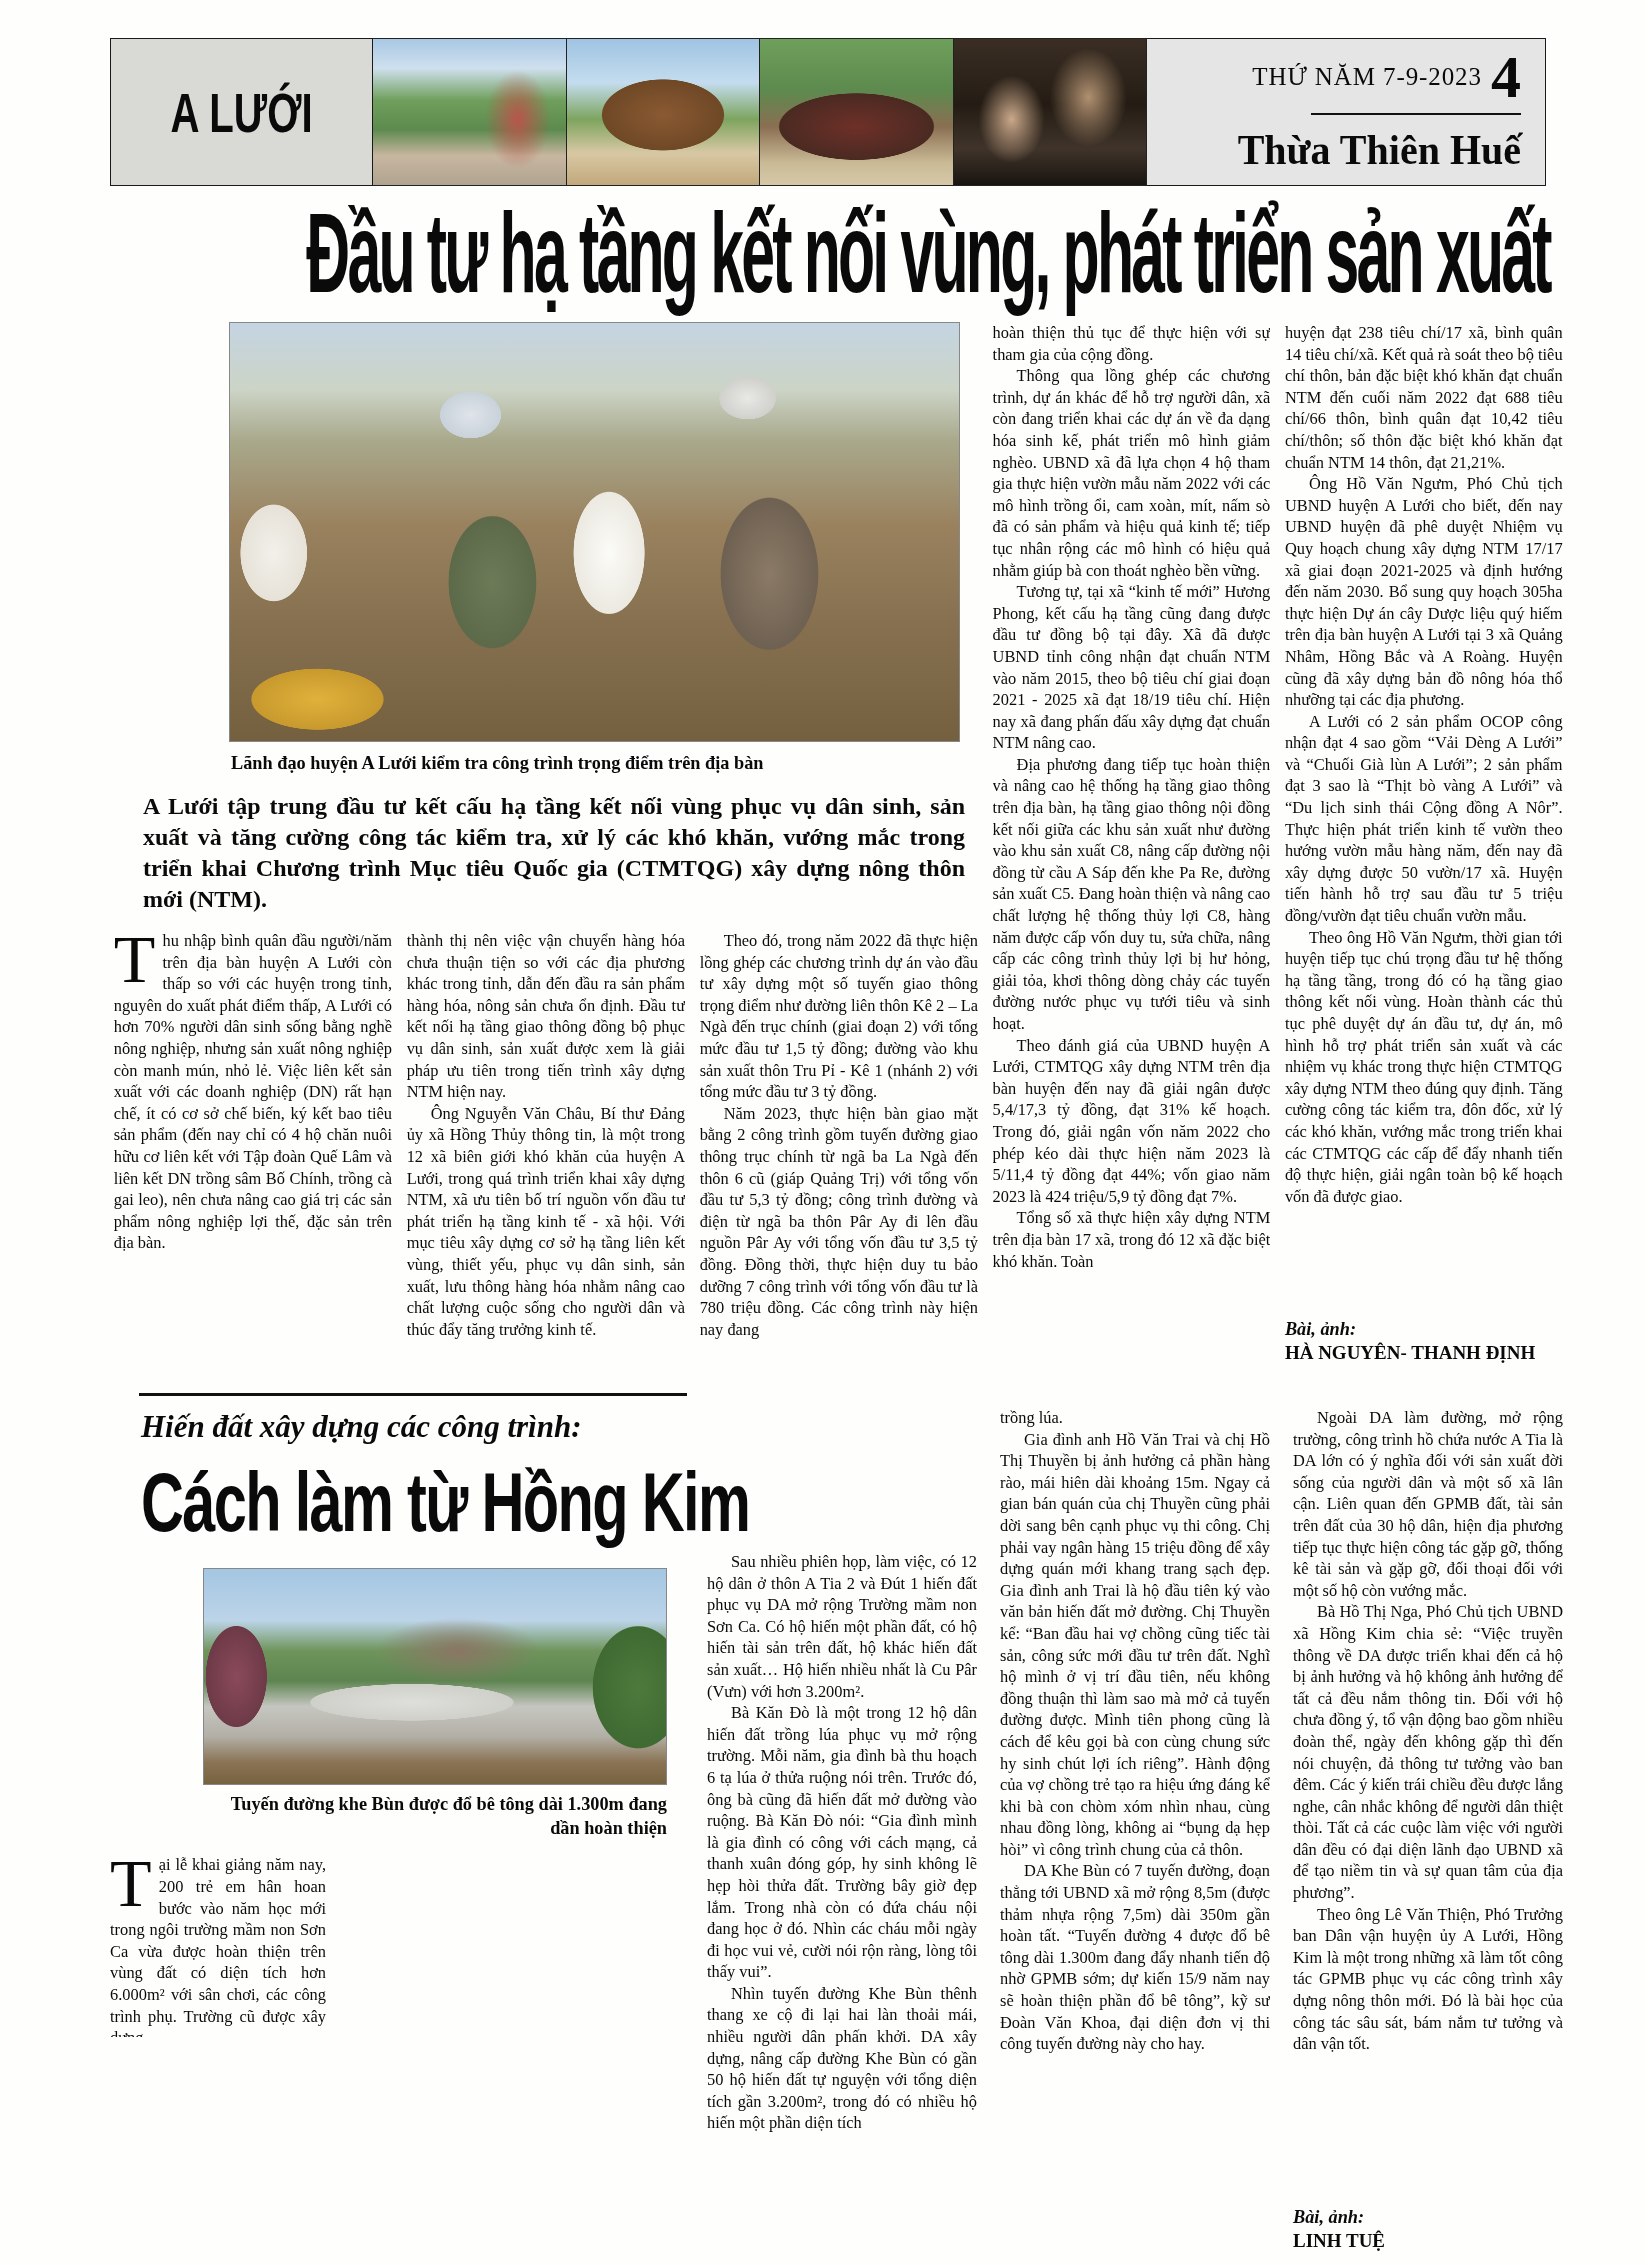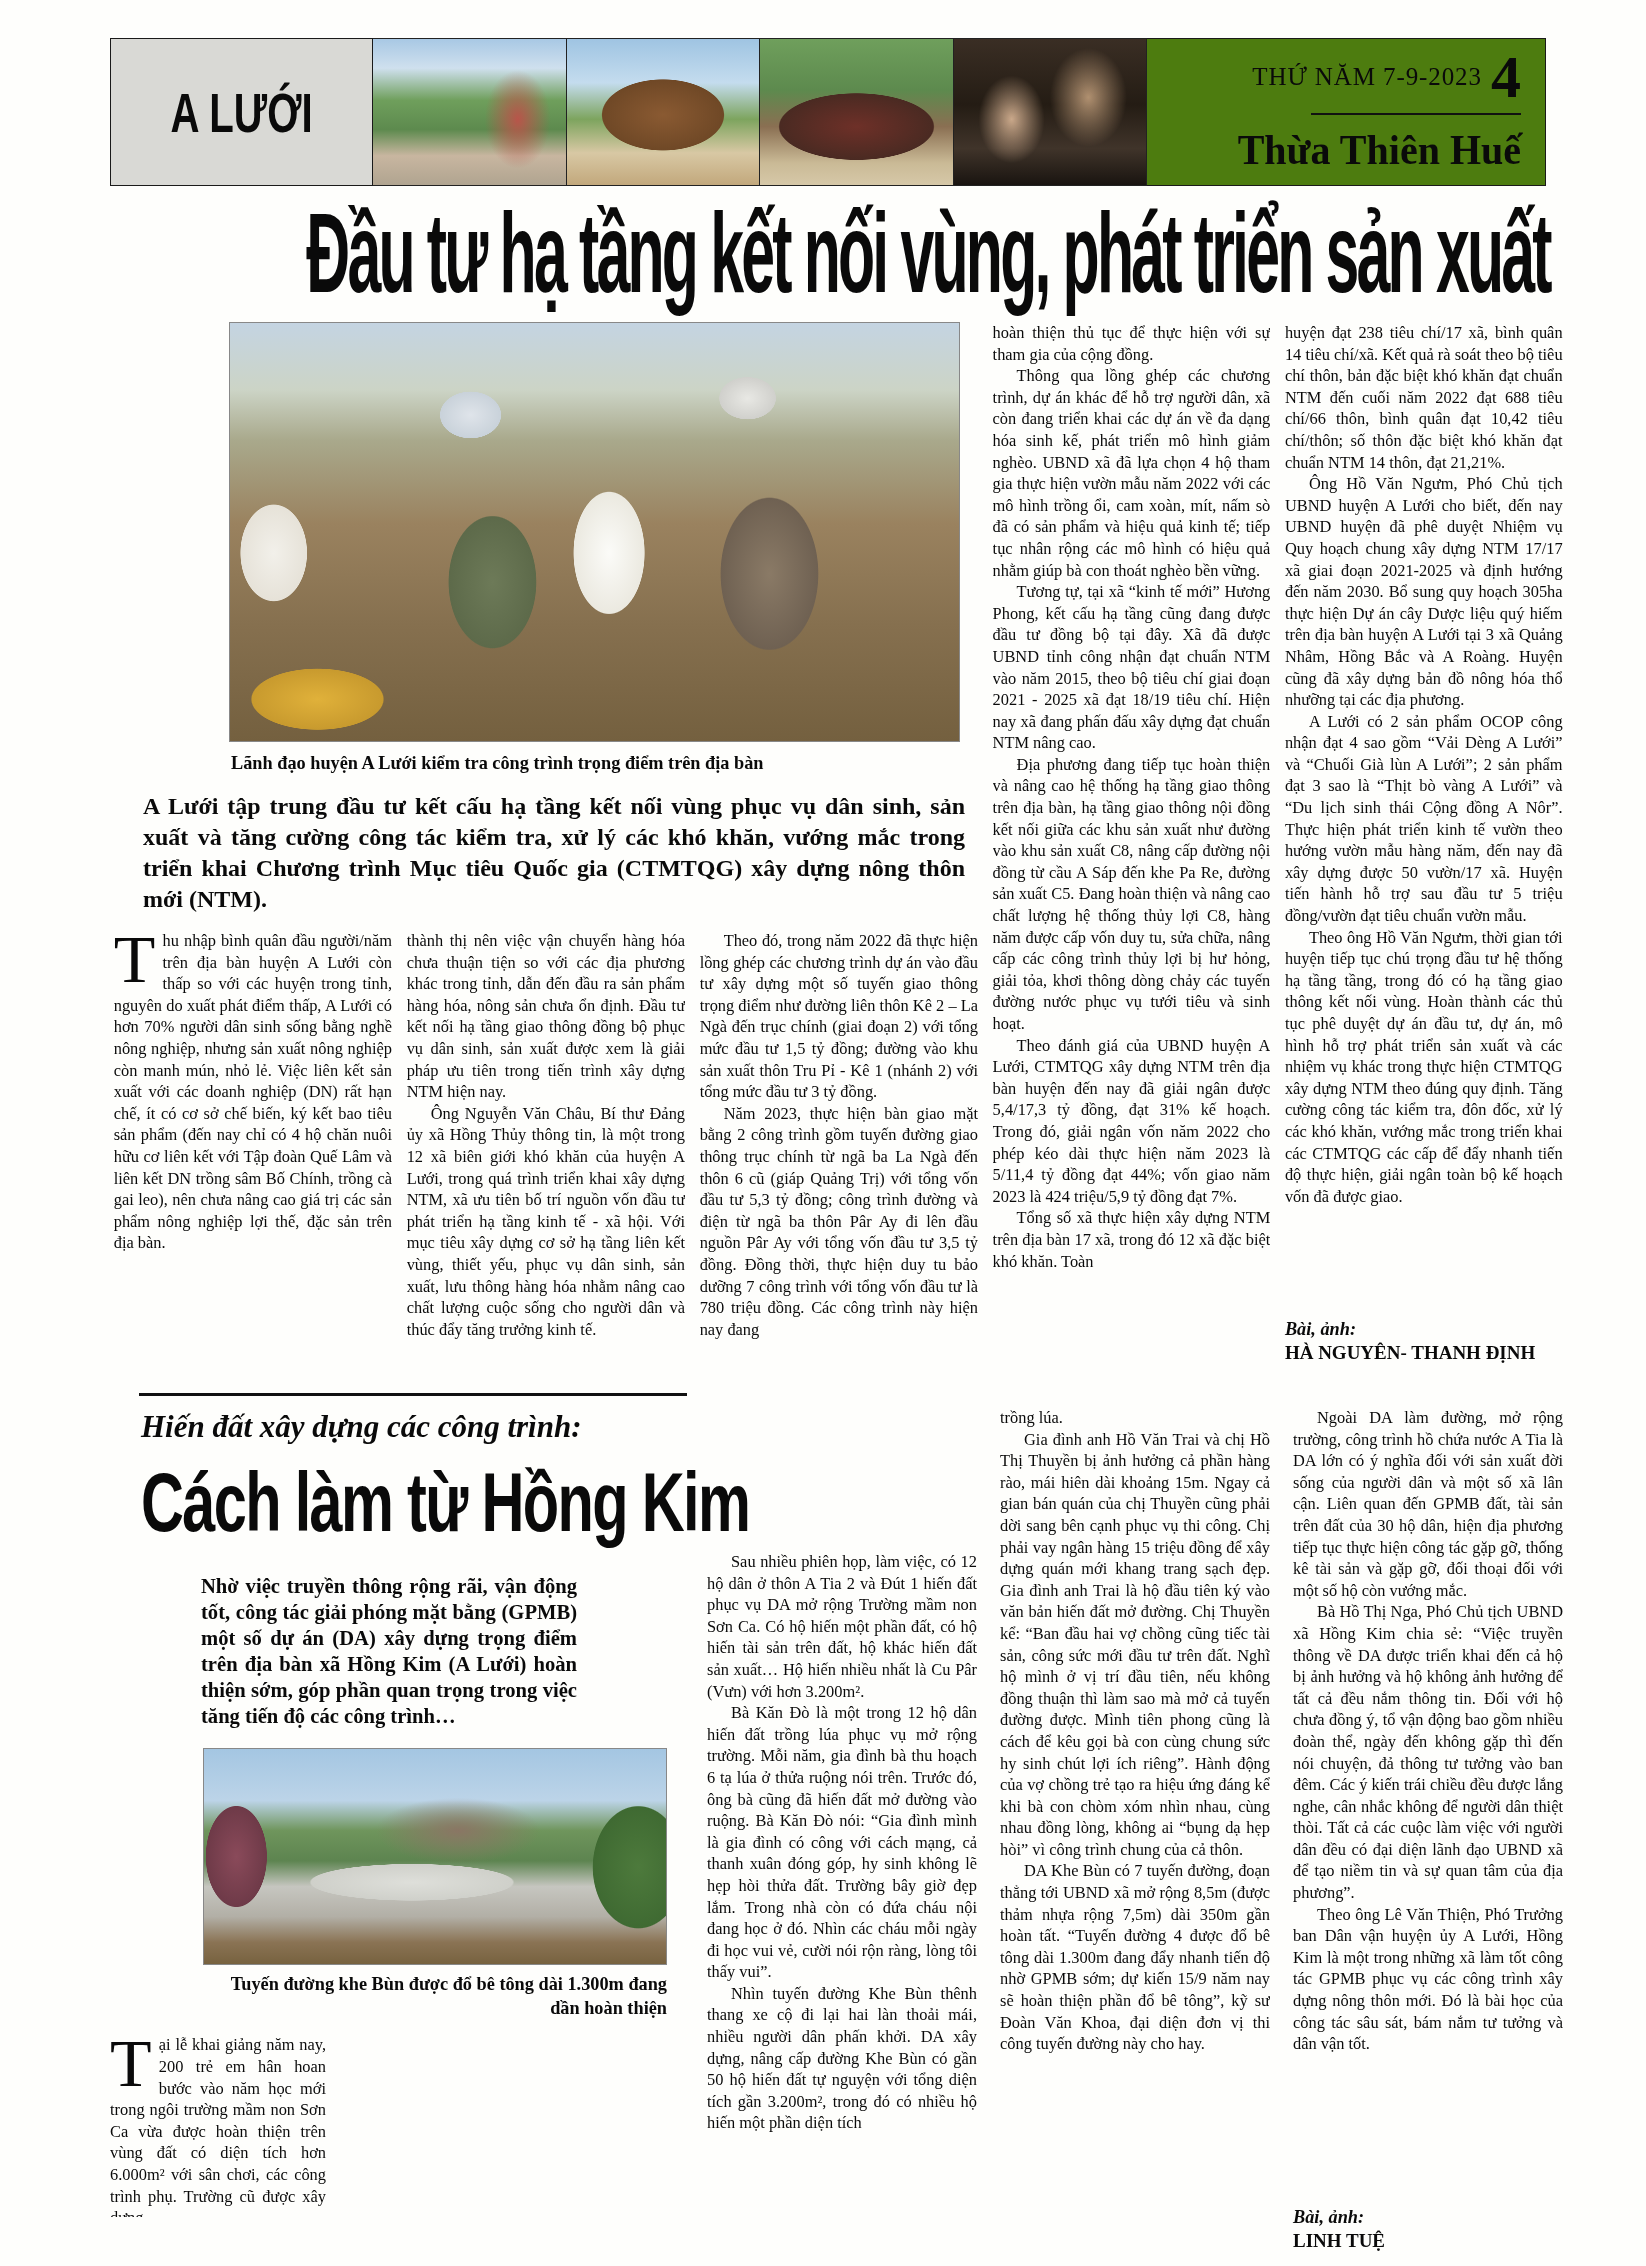--- a/index.html
+++ b/index.html
@@ -28,21 +28,21 @@
       radial-gradient(ellipse 110px 64px at 50% 52%, #8a5a32 0%, #6f4826 55%, transparent 56%),
       linear-gradient(180deg,#9fc4e2 0%,#c4dcee 30%,#7da45e 55%,#d8c8a4 78%,#c2a87c 100%); }
   .hphoto3 { background:
       radial-gradient(ellipse 128px 55px at 50% 60%, #6e3028 0%, #4a2a22 60%, transparent 61%),
       linear-gradient(180deg,#6f9f5c 0%,#5d8a4e 35%,#8a6f52 60%,#caba96 85%,#d6c8a8 100%); }
   .hphoto4 { background:
       radial-gradient(ellipse 55px 73px at 30% 55%, #caa88a 0%, transparent 60%),
       radial-gradient(ellipse 64px 82px at 70% 40%, #b09070 0%, transparent 60%),
       linear-gradient(180deg,#3a2e24 0%,#241c14 45%,#40342a 75%,#191410 100%); }
   .mast-box {
-    width:399px; height:100%; background:#4d7c0f; border:0.9px solid #1a1a1a; border-left:none;
+    width:399px; height:100%; background:#e5e5e5; border:0.9px solid #1a1a1a; border-left:none;
     display:flex; flex-direction:column; align-items:flex-end; justify-content:center;
     padding-right:24px;
   }
   .date-row { display:flex; align-items:flex-start; }
   .date-text { font-size:25px; letter-spacing:0.9px; margin-top:12.8px; }
   .page-num { font-size:60px; font-weight:bold; line-height:53px; margin-left:9.1px; }
   .mast-rule { width:210px; height:2.7px; background:#111; margin:9.1px 0 11px; }
   .masthead { font-weight:bold; font-size:40px; transform:scaleY(1.05); transform-origin:right center; }
   
   .a1-headline {
@@ -194,21 +194,20 @@
   </div>
 
   <div class="a2-rule"></div>
 
   <div class="a2-body">
     <div class="a2-left">
       <div class="a2-kicker">Hiến đất xây dựng các công trình:</div>
       <div class="a2-headline">
         <span>Cách làm từ Hồng Kim</span>
       </div>
-      <div class="a2-intro">Nhờ việc truyền thông rộng rãi, vận động tốt, công tác giải phóng mặt bằng (GPMB) một số dự án (DA) xây dựng trọng điểm trên địa bàn xã Hồng Kim (A Lưới) hoàn thiện sớm, góp phần quan trọng trong việc tăng tiến độ các công trình…</div>
       <div class="a2-photo"></div>
       <div class="caption a2-caption">Tuyến đường khe Bùn được đổ bê tông dài 1.300m đang dần hoàn thiện</div>
       <div class="a2-minirow">
         <div class="col w236 dropcap">
             <p>Tại lễ khai giảng năm nay, 200 trẻ em hân hoan bước vào năm học mới trong ngôi trường mầm non Sơn Ca vừa được hoàn thiện trên vùng đất có diện tích hơn 6.000m² với sân chơi, các công trình phụ. Trường cũ được xây dựng</p>
           </div>
       </div>
     </div>
     <div class="col w306 a2tall a2-colC">
         <p>Sau nhiều phiên họp, làm việc, có 12 hộ dân ở thôn A Tia 2 và Đút 1 hiến đất phục vụ DA mở rộng Trường mầm non Sơn Ca. Có hộ hiến một phần đất, có hộ hiến tài sản trên đất, hộ khác hiến đất sản xuất… Hộ hiến nhiều nhất là Cu Pâr (Vưn) với hơn 3.200m².</p>

